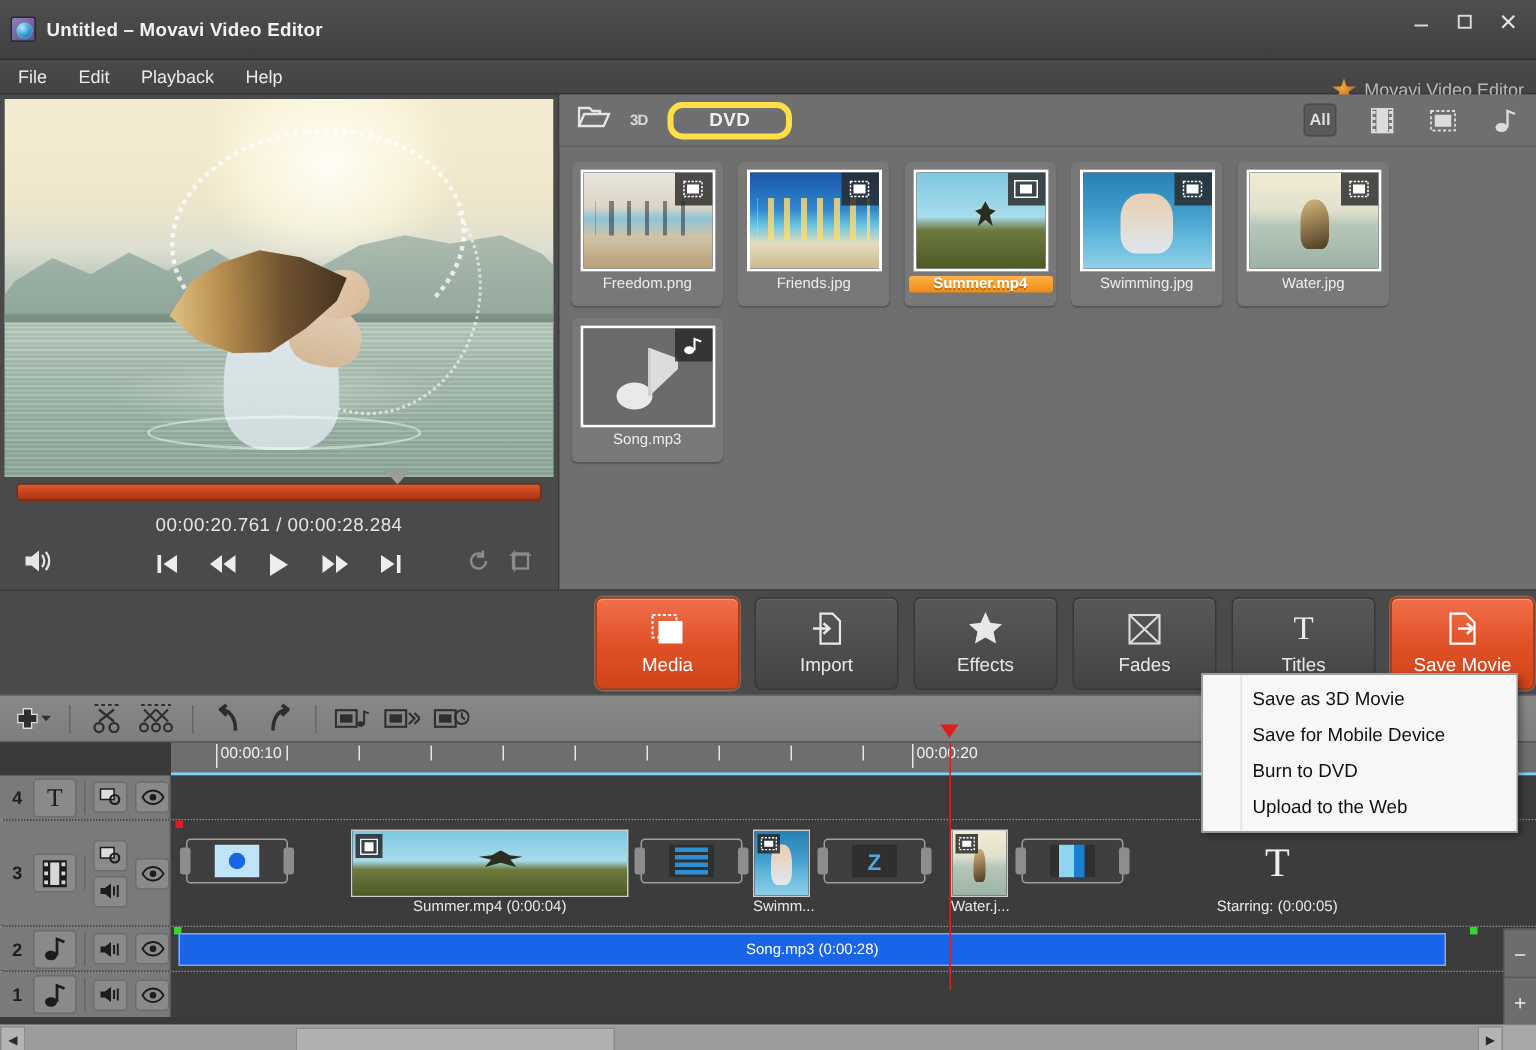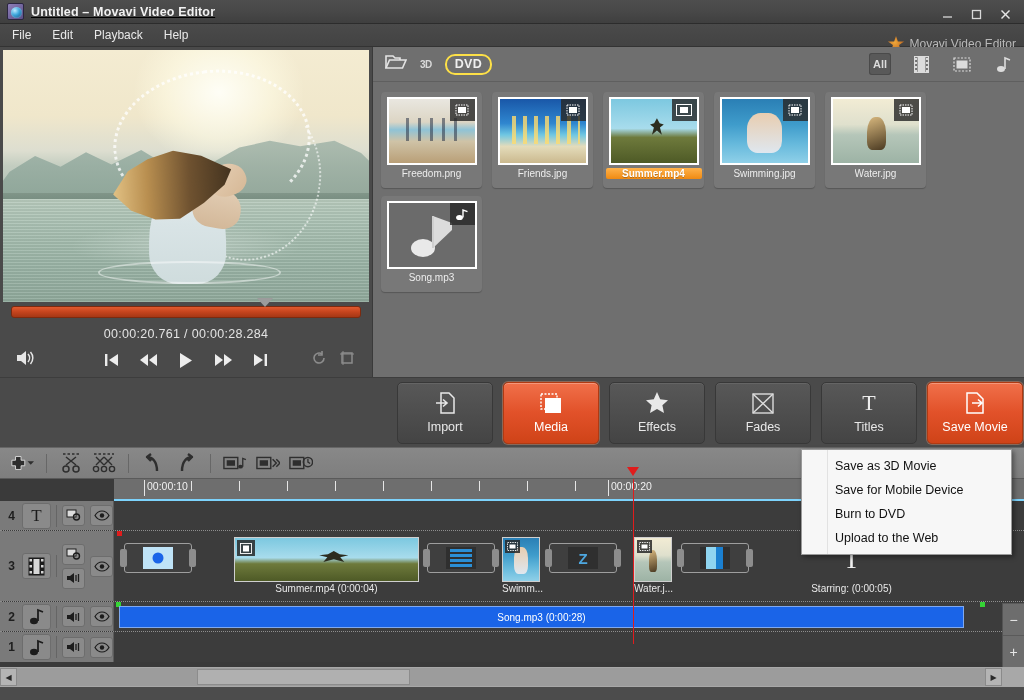--- a/index.html
+++ b/index.html
@@ -6,24 +6,23 @@
   html, body {
     width: 1024px; height: 700px;
     font-family: "Liberation Sans", sans-serif;
     background: #3a3a3a; overflow: hidden;
     -webkit-font-smoothing: antialiased;
   }
   #app { position: relative; width: 1024px; height: 700px; background: #4c4c4c; }
 
   
   .titlebar {
-    height: 24px; background: linear-gradient(180deg,#4e4e4e 0%,#474747 55%,#3f3f3f 100%);
+    height: 40px; background: linear-gradient(180deg,#4e4e4e 0%,#474747 55%,#3f3f3f 100%);
     display: flex; align-items: center; border-bottom: 1px solid #2c2c2c;
     position: relative;
-    text-decoration: underline;
   }
   .app-icon {
     width: 17px; height: 17px; margin-left: 7px; margin-right: 7px;
     border-radius: 2px; position: relative;
     background: linear-gradient(135deg,#8e7fb8,#5b4f86);
     border: 1px solid #2b2640;
   }
   .app-icon::after{
     content:""; position:absolute; left:3px; top:2.5px; width:11px; height:11px;
     border-radius:50%;
@@ -176,21 +175,21 @@
   
   .media-panel { flex:1; background:#6f6f6f; display:flex; flex-direction:column; }
   .media-toolbar {
     height:35px; background:#6f6f6f; display:flex; align-items:center; padding:0 12px;
     position:relative; border-bottom:1px solid #5f5f5f;
   }
   .mt-left { display:flex; align-items:center; gap:13px; }
   .btn-3d { color:#d9d9d9; font-size:10px; font-weight:bold; letter-spacing:-.5px; }
   .btn-dvd {
     color:#efefef; font-size:12.5px; font-weight:bold; letter-spacing:.3px;
-    border:2px solid #fde047; border-radius:10px; padding:1px 8px 2px;
+    border:4px solid #fde047; border-radius:10px; padding:1px 24px 2px;
   }
   .mt-right { position:absolute; right:10px; display:flex; align-items:center; gap:19px; }
   .filter-btn {
     width:22px; height:22px; display:flex; align-items:center; justify-content:center;
     border-radius:3px; color:#dcdcdc; font-size:11px; font-weight:bold;
   }
   .filter-btn.active { background:#595959; box-shadow: inset 0 0 0 1px #4a4a4a; }
 
   .media-grid {
     flex:1; padding:10px 0 0 8px; display:flex; flex-wrap:wrap; align-content:flex-start;
@@ -603,37 +602,37 @@
             </div>
           </div>
           <div class="media-name">Song.mp3</div>
         </div>
       </div>
     </div>
   </div>
 
   <div class="btnbar">
     <div style="width:379px"></div>
+    <div class="toolbtn accent">
+      <div class="ic">
+        <svg width="22" height="21" viewBox="0 0 22 21">
+            <rect x="1" y="1" width="16" height="15" fill="none" stroke="#fff" stroke-width="1.4" stroke-dasharray="2 1.5"></rect>
+            <rect x="5" y="5" width="16" height="15" fill="#fff"></rect>
+          </svg>
+      </div>
+      <span>Media</span>
+    </div>
     <div class="toolbtn">
       <div class="ic">
         <svg width="20" height="22" viewBox="0 0 20 22">
             <path d="M6 1h8l5 5v15H6z" fill="none" stroke="#e8e8e8" stroke-width="1.5"></path>
             <path d="M1 11h10M8 7.5l4 3.5-4 3.5" stroke="#e8e8e8" stroke-width="1.6" fill="none"></path>
           </svg>
       </div>
       <span>Import</span>
-    </div>
-    <div class="toolbtn accent">
-      <div class="ic">
-        <svg width="22" height="21" viewBox="0 0 22 21">
-            <rect x="1" y="1" width="16" height="15" fill="none" stroke="#fff" stroke-width="1.4" stroke-dasharray="2 1.5"></rect>
-            <rect x="5" y="5" width="16" height="15" fill="#fff"></rect>
-          </svg>
-      </div>
-      <span>Media</span>
     </div>
     <div class="toolbtn">
       <div class="ic">
         <svg width="24" height="22" viewBox="0 0 24 22">
             <path d="M12 0l3.2 7.2L23 8.2l-5.6 5 1.6 7.8L12 17l-7 4 1.6-7.8L1 8.2l7.8-1z" fill="#e8e8e8"></path>
           </svg>
       </div>
       <span>Effects</span>
     </div>
     <div class="toolbtn">

